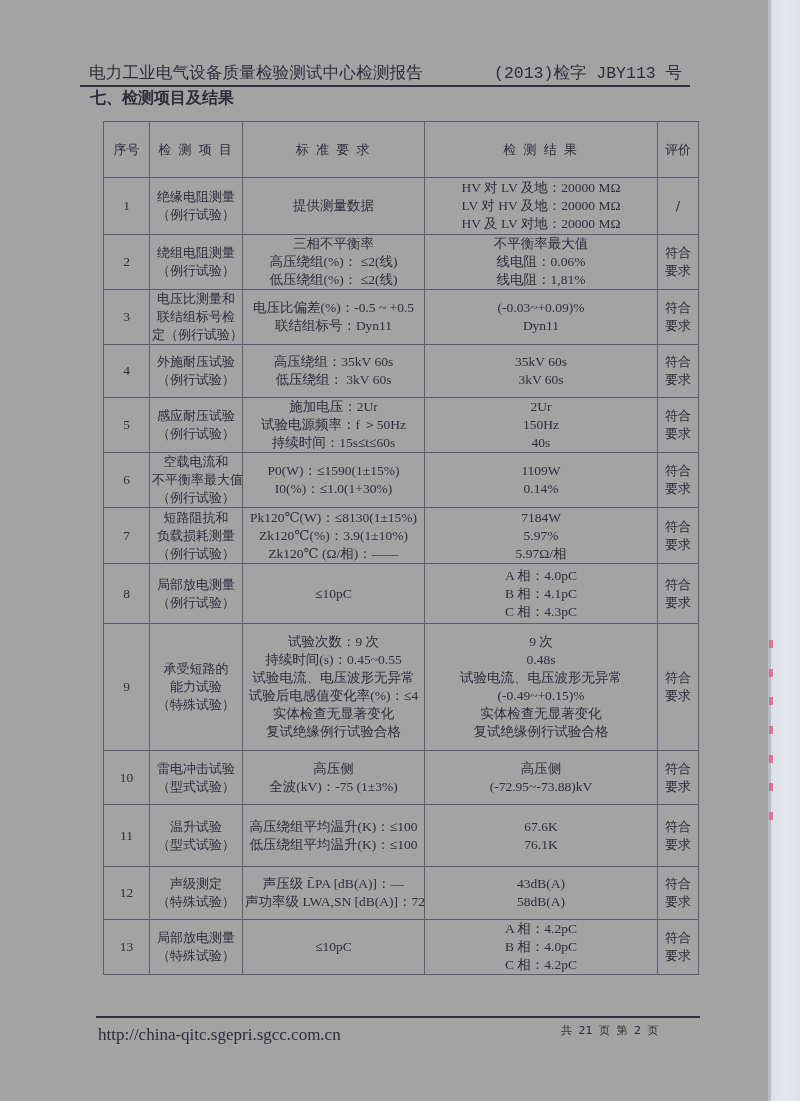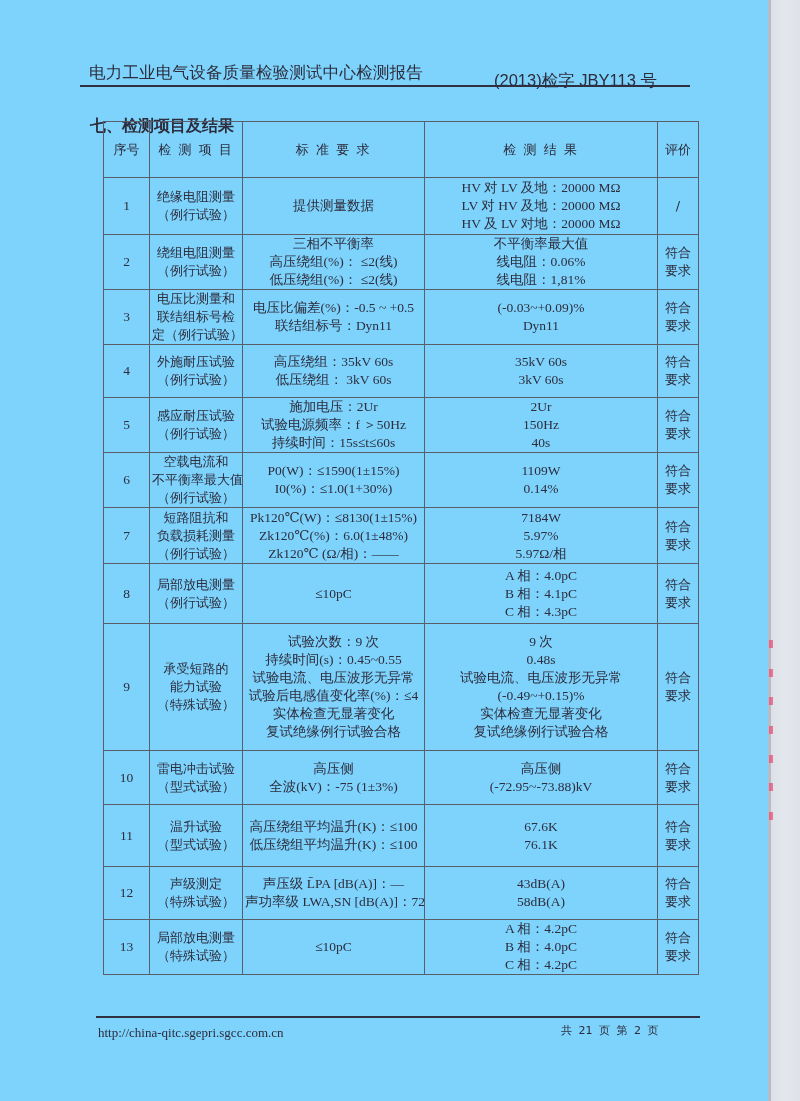--- a/index.html
+++ b/index.html
@@ -4,62 +4,62 @@
 <style>
   html, body { margin:0; padding:0; }
   body {
     width:800px; height:1101px; position:relative; overflow:hidden;
     background:#eef2f8;
     font-family:"Liberation Serif","DejaVu Serif",serif;
     color:#2a2a3a;
   }
   .page {
     position:absolute; left:0; top:0; width:768px; height:1101px;
-    background:#7dd3fc;
+    background:#a3a3a3;
   }
   .spine {
     position:absolute; left:768px; top:0; width:32px; height:1101px;
     background:linear-gradient(to right,#cfd3db 0px,#dde1e8 4px,#e4e7ee 16px,#dfe2ea 32px);
   }
   .spine .shade { position:absolute; left:0; top:0; width:3px; height:100%; background:#b8bcc6; }
   .stamp {
     position:absolute; left:769px; top:640px; width:6px; height:180px;
     display:flex; flex-direction:column; justify-content:space-between;
   }
   .stamp span { display:block; width:4px; height:8px; background:#e8507a; opacity:.75; }
   .hdr-left {
     position:absolute; left:89px; top:62px; font-size:16.5px; letter-spacing:0.2px;
     font-family:"DejaVu Sans",sans-serif; color:#2c2c3c;
   }
   .hdr-right {
-    position:absolute; left:494px; top:70px; font-size:16.5px;
-    font-family:Liberation Sans, sans-serif; color:#2c2c3c;
+    position:absolute; left:494px; top:62px; font-size:16.5px;
+    font-family:Liberation Mono, monospace; color:#2c2c3c;
   }
   .hdr-rule { position:absolute; left:80px; top:85px; width:610px; height:2px; background:#2e3040; }
   .section-title {
-    position:absolute; left:90px; top:116px; font-size:16px; font-weight:bold;
+    position:absolute; left:90px; top:88px; font-size:16px; font-weight:bold;
     font-family:Liberation Serif, serif; color:#2c2c3c;
   }
   table.results {
     position:absolute; left:103px; top:121px; width:595px;
     border-collapse:collapse; table-layout:fixed;
     font-size:13.5px; color:#2d2d3d;
   }
   table.results td, table.results th {
     border:1.2px solid #5a5e6a; text-align:center; vertical-align:middle;
     padding:0 2px; line-height:18px; font-weight:normal;
   }
   table.results th { font-family:Liberation Serif, serif; font-size:13px; letter-spacing:2px; }
   td.item { font-family:"DejaVu Sans",sans-serif; font-size:13px; line-height:18px; }
   td.req, td.res { font-size:13.5px;margin-left:48px; }
   td.eval { font-family:"DejaVu Sans",sans-serif; font-size:13px; line-height:19px; padding:0; }
   .line { display:block; white-space:nowrap; }
   .left { text-align:left; padding-left:6px; }
   .ftr-rule { position:absolute; left:96px; top:1016px; width:604px; height:1.5px; background:#2e3040; }
-  .ftr-left { position:absolute; left:98px; top:1025px; font-size:13px; color:#2c2c3c; }
+  .ftr-left { position:absolute; left:98px; top:1025px; font-size:17px; color:#2c2c3c; }
   .ftr-right { position:absolute; left:561px; top:1023px; font-size:11px; color:#2c2c3c; font-family:"DejaVu Sans",sans-serif; word-spacing:3px; }
 </style>
 </head>
 <body>
 
 <div class="page">
   <div class="hdr-left">电力工业电气设备质量检验测试中心检测报告</div>
   <div class="hdr-right">(2013)检字 JBY113 号</div>
   <div class="hdr-rule"></div>
 
@@ -204,21 +204,21 @@
         </tr>
         <tr style="height: 56px;">
           <td class="no">7</td>
           <td class="item">
             <span class="line">短路阻抗和</span>
             <span class="line">负载损耗测量</span>
             <span class="line">（例行试验）</span>
           </td>
           <td class="req left">
             <span class="line">Pk120℃(W)：≤8130(1±15%)</span>
-            <span class="line">Zk120℃(%)：6.0(1±48%)</span>
+            <span class="line">Zk120℃(%)：3.9(1±10%)</span>
             <span class="line">Zk120℃ (Ω/相)：——</span>
           </td>
           <td class="res">
             <span class="line">7184W</span>
             <span class="line">5.97%</span>
             <span class="line">5.97Ω/相</span>
           </td>
           <td class="eval">
             <span class="line">符合</span>
             <span class="line">要求</span>

